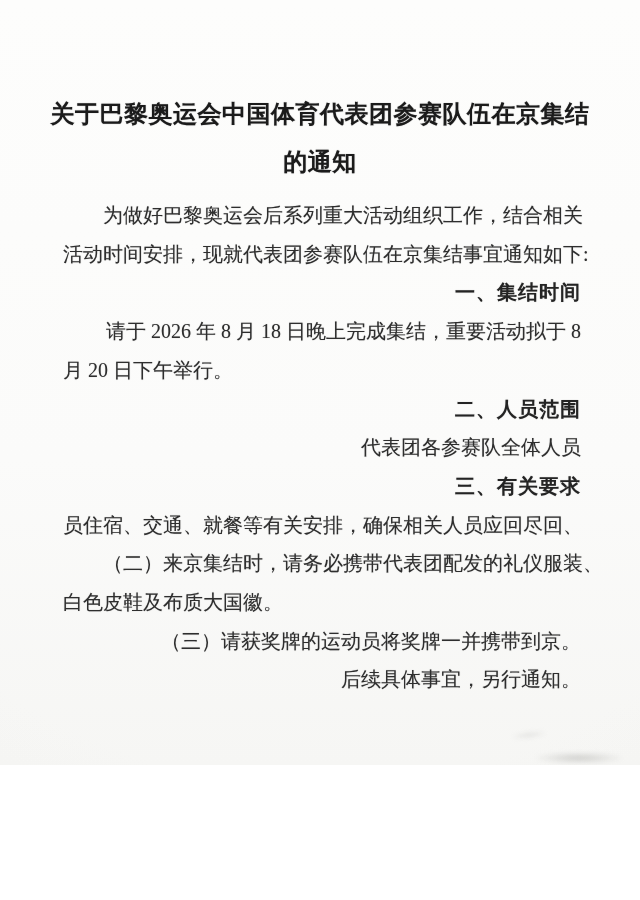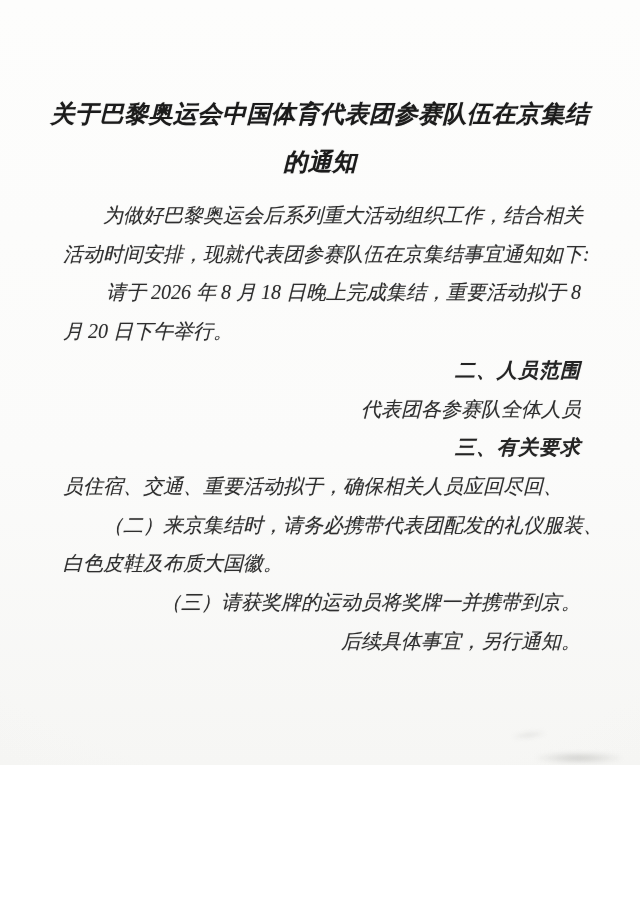--- a/index.html
+++ b/index.html
@@ -7,21 +7,20 @@
     width: 640px; height: 900px; overflow: hidden;
     background: #ffffff;
     font-family: "Liberation Serif", "DejaVu Serif", serif;
   }
   .page {
     position: relative; width: 640px; height: 765px; overflow: hidden;
     background:
       radial-gradient(150% 110% at 50% 42%, rgba(255,255,255,0) 55%, rgba(234,234,231,0.55) 100%),
       linear-gradient(180deg, #fdfdfc 0%, #fbfbfa 60%, #f6f6f4 100%);
     color: #2d2d2d;
-    font-style: italic;
   }
   .doc-title {
     margin: 0; padding-top: 90px;
     text-align: center;
     font-size: 24px; line-height: 48px;
     font-weight: 700; color: #1b1b1b;
     letter-spacing: 0.5px;
     text-shadow: 0 0 1px rgba(25,25,25,0.45);
   }
   .title-line { display: block; }
@@ -68,26 +67,27 @@
 <div class="page">
 
   <h1 class="doc-title">
     <span class="title-line">关于巴黎奥运会中国体育代表团参赛队伍在京集结</span>
     <span class="title-line">的通知</span>
   </h1>
 
   <div class="doc-body" id="doc-body">
       <div class="doc-line indent">为做好巴黎奥运会后系列重大活动组织工作，结合相关</div>
       <div class="doc-line">活动时间安排，现就代表团参赛队伍在京集结事宜通知如下:</div>
+      <div class="doc-line heading indent">一、集结时间</div>
       <div class="doc-line indent">请于 2026 年 8 月 18 日晚上完成集结，重要活动拟于 8</div>
       <div class="doc-line">月 20 日下午举行。</div>
       <div class="doc-line heading indent">二、人员范围</div>
       <div class="doc-line indent">代表团各参赛队全体人员</div>
       <div class="doc-line heading indent">三、有关要求</div>
-      <div class="doc-line">员住宿、交通、重要活动拟于，确保相关人员应回尽回、</div>
+      <div class="doc-line">员住宿、交通、就餐等有关安排，确保相关人员应回尽回、</div>
       <div class="doc-line indent">（二）来京集结时，请务必携带代表团配发的礼仪服装、</div>
       <div class="doc-line">白色皮鞋及布质大国徽。</div>
       <div class="doc-line indent">（三）请获奖牌的运动员将奖牌一并携带到京。</div>
       <div class="doc-line indent">后续具体事宜，另行通知。</div>
     </div>
 
   <div class="signature">竞体司</div>
 
   <div class="watermark">
     <span>

